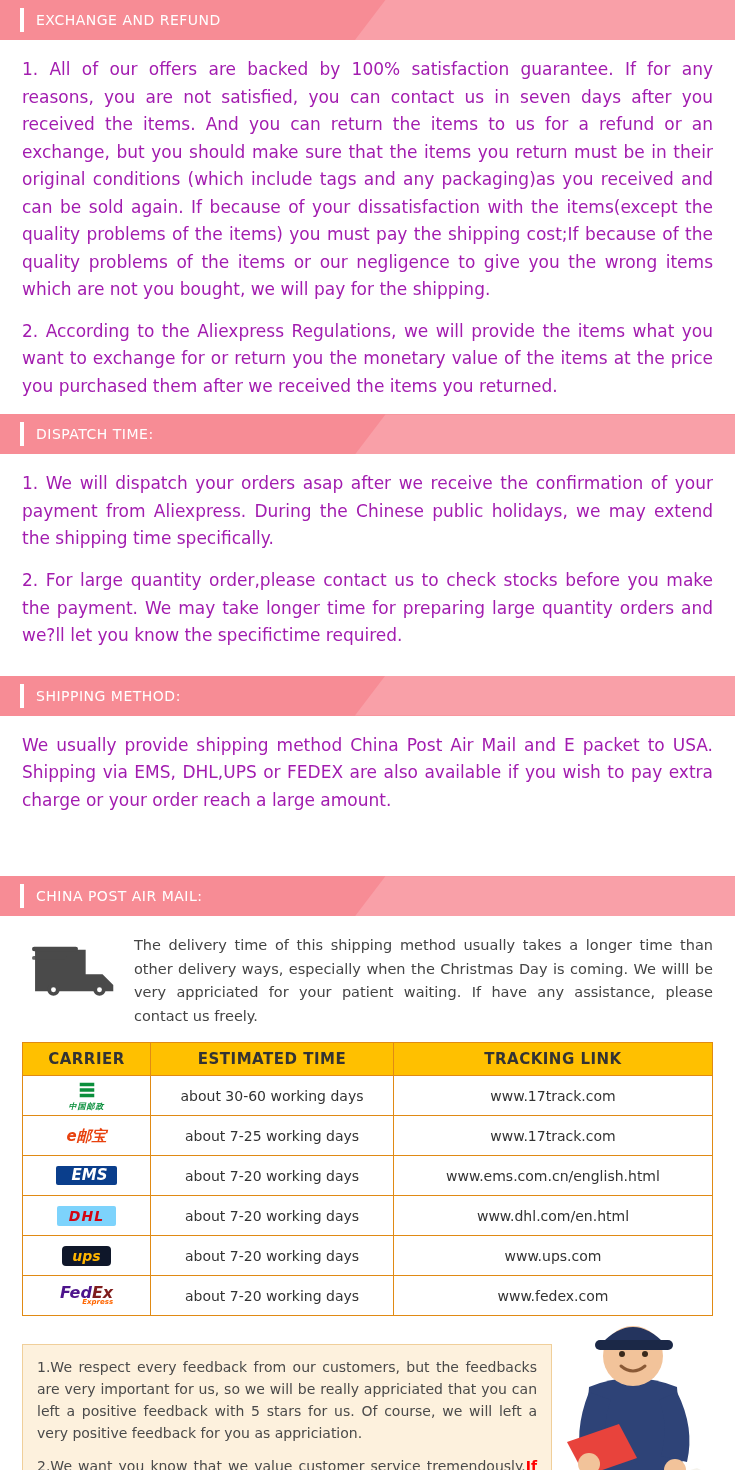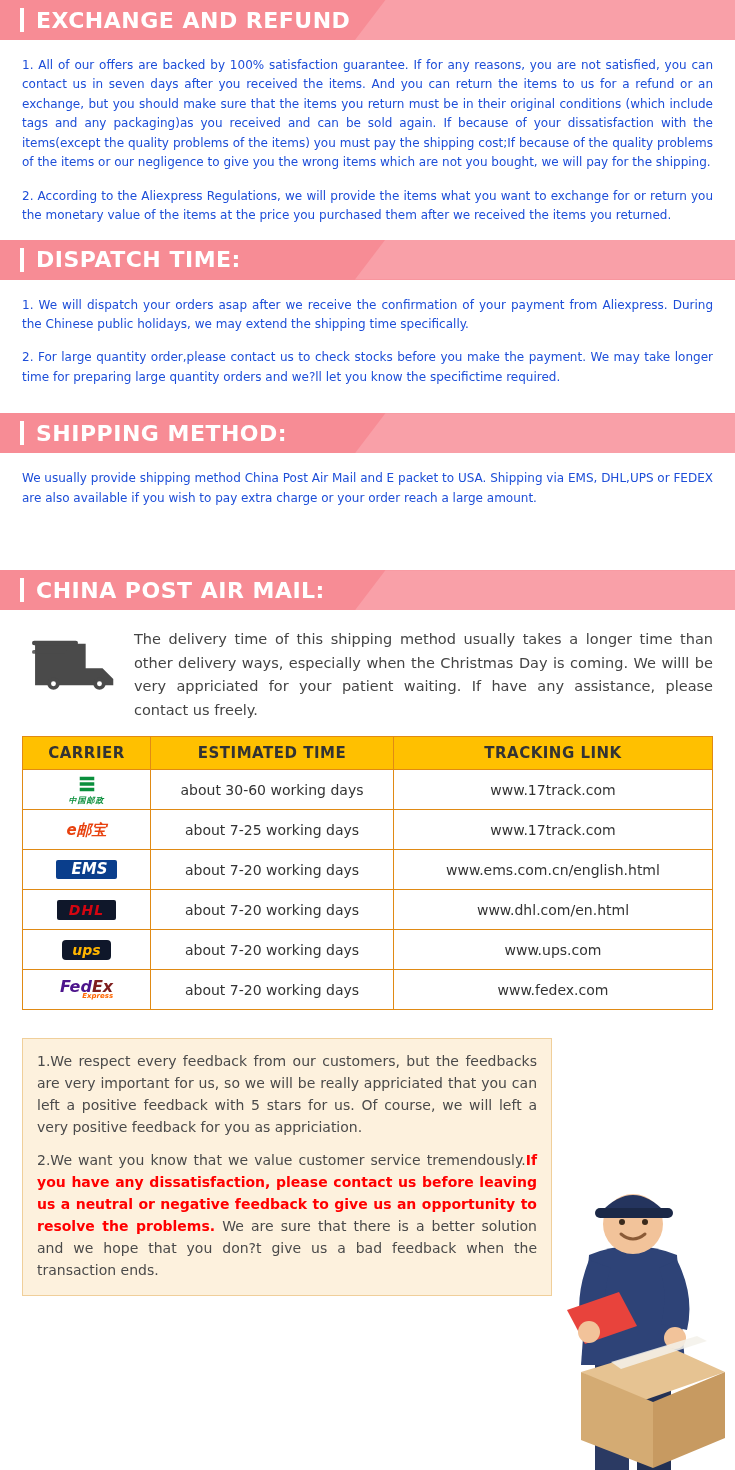--- a/index.html
+++ b/index.html
@@ -49,33 +49,33 @@
     height: 24px;
     background: #ffffff;
     margin-left: 20px;
     margin-right: 12px;
     flex: none;
   }
   .banner .btitle {
     position: relative;
     z-index: 2;
     color: #ffffff;
-    font-size: 22px;
+    font-size: 14px;
     letter-spacing: 0.5px;
-    font-weight: bold;
+    font-weight: normal;
   }
 
   .block {
     padding: 0 22px;
   }
   .para {
-    font-size: 12px;
+    font-size: 17px;
     line-height: 1.62;
     text-align: justify;
-    color: #1d4ed8;
+    color: #a21caf;
     margin: 14px 0 0 0;
   }
   .para:first-child { margin-top: 16px; }
   .spacer-sm { height: 14px; }
   .spacer-md { height: 26px; }
   .spacer-lg { height: 62px; }
 
   
   .cpam-row {
     display: flex;
@@ -132,21 +132,21 @@
   }
   .logo-epost { color: #0a8f3c; font-weight: bold; font-size: 13px; }
   .logo-epost .cn { display:block; font-size: 8px; color:#0a8f3c; margin-top:1px; letter-spacing:1px;}
   .logo-eyoubao { color: #e8420f; font-weight: bold; font-size: 15px; font-style: italic;}
   .logo-ems {
     background: #0a3e8c; color: #fff; font-style: italic; font-weight: bold;
     font-size: 15px; padding: 2px 10px 2px 16px; border-radius: 2px;
     position: relative;
   }
   .logo-dhl {
-    background: #0f172a; color: #d40511; font-style: italic; font-weight: bold;
+    background: #7dd3fc; color: #d40511; font-style: italic; font-weight: bold;
     font-size: 14px; padding: 3px 12px; border-radius: 2px; letter-spacing: 1px;
   }
   .logo-ups {
     background: #0f172a; color: #ffb500; font-weight: bold; font-size: 14px;
     padding: 3px 10px; border-radius: 4px;
   }
   .logo-fedex { font-weight: bold; font-size: 16px; }
   .logo-fedex .fed { color: #4d148c; }
   .logo-fedex .ex  { color: #7f1d1d; }
   .logo-fedex .sub { display:block; font-size: 7px; color:#ff6600; text-align:right; margin-top:-2px;}

